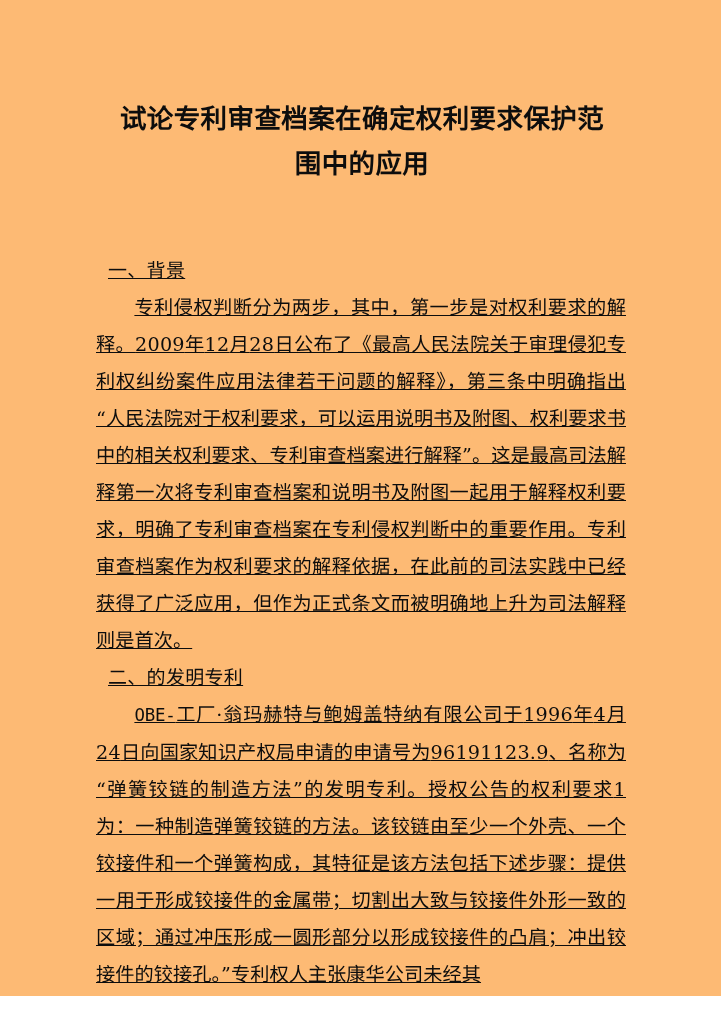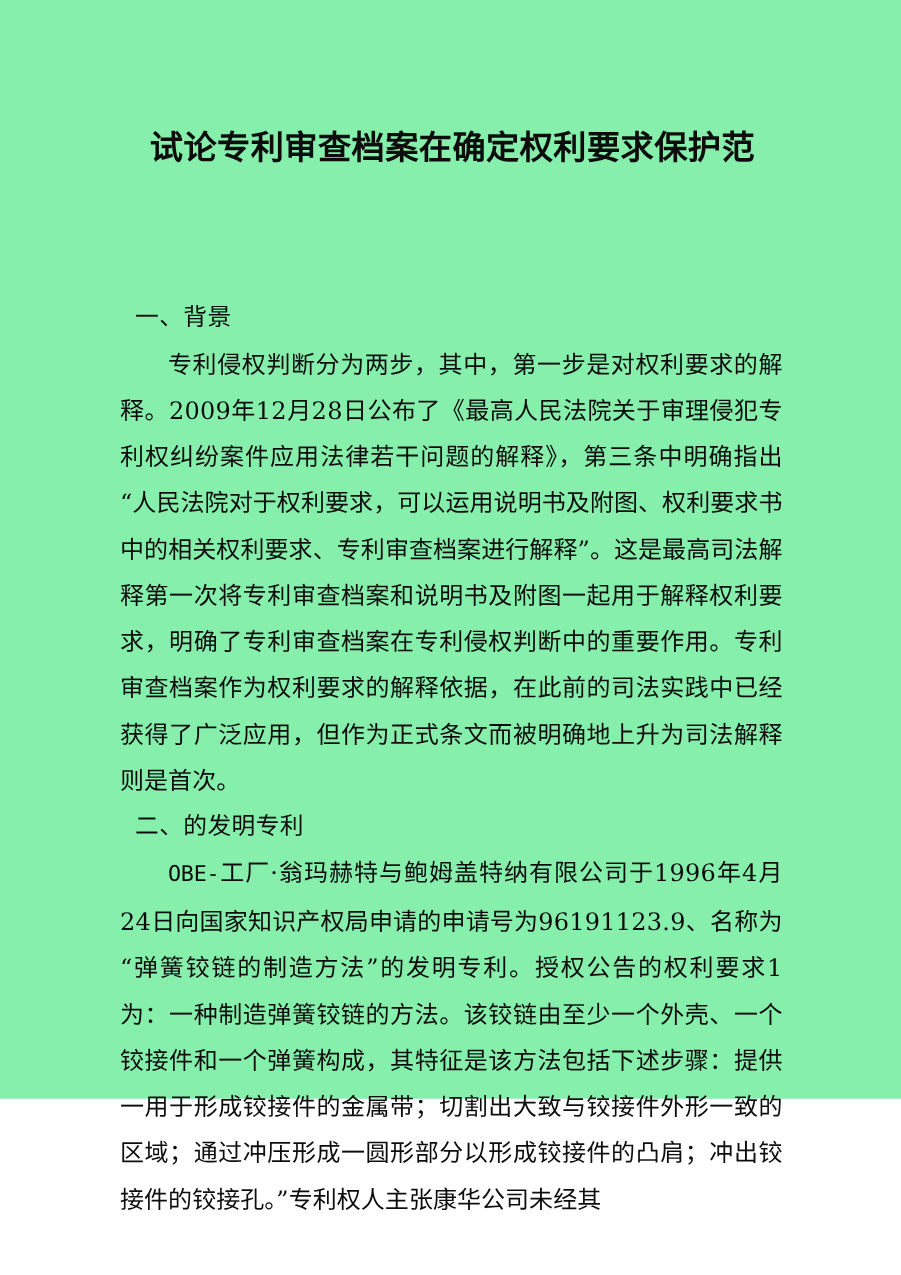--- a/index.html
+++ b/index.html
@@ -13,22 +13,22 @@
     height: 1020px;
     overflow: hidden;
     font-family: "DejaVu Serif", "Liberation Serif", serif;
     color: #0d0d0d;
     -webkit-font-smoothing: antialiased;
   }
 
   .page {
     position: relative;
     width: 721px;
-    height: 879px;
-    background: #86efac;
+    height: 996px;
+    background: #fdba74;
     box-sizing: border-box;
     padding-left: 16px;
   }
 
   
   .doc-title {
     position: absolute;
     left: 112px;
     top: 78px;
     width: 500px;
@@ -42,22 +42,23 @@
 
   .doc-title .title-line {
     display: block;
     white-space: nowrap;
   }
 
   
   .body-region {
     position: absolute;
     left: 96px;
-    top: 236px;
+    top: 252px;
     width: 530px;
+    text-decoration: underline;
   }
 
   .section-heading {
     font-size: 19px;
     line-height: 37px;
     text-indent: 12px;
     letter-spacing: 0.3px;
     white-space: nowrap;
     font-family: "DejaVu Serif", "Liberation Serif", serif;
   }
@@ -91,20 +92,21 @@
   
   .gap-0 { margin-top: 0; }
 </style>
 </head>
 <body>
 
 <div class="page">
 
   <h1 class="doc-title">
     <span class="title-line">试论专利审查档案在确定权利要求保护范</span>
+    <span class="title-line">围中的应用</span>
   </h1>
 
   <div class="body-region">
       <div class="section-heading">一、背景</div>
       <p class="para force-justify-mid gap-0" style="margin: 0px;"><span>专利侵权判断分为两步，其中，第一步是对权利要求的解释。</span><span class="lat">2009</span><span>年</span><span class="lat">12</span><span>月</span><span class="lat">28</span><span>日公布了《最高人民法院关于审理侵犯专利权纠纷案件应用法律若干问题的解释》，第三条中明确指出“人民法院对于权利要求，可以运用说明书及附图、权利要求书中的相关权利要求、专利审查档案进行解释”。这是最高司法解释第一次将专利审查档案和说明书及附图一起用于解释权利要求，明确了专利审查档案在专利侵权判断中的重要作用。专利审查档案作为权利要求的解释依据，在此前的司法实践中已经获得了广泛应用，但作为正式条文而被明确地上升为司法解释则是首次。</span></p>
       <div class="section-heading">二、的发明专利</div>
       <p class="para force-justify-mid gap-0" style="margin: 0px;"><span class="mono-lat">OBE-</span><span>工厂·翁玛赫特与鲍姆盖特纳有限公司于</span><span class="lat">1996</span><span>年</span><span class="lat">4</span><span>月</span><span class="lat">24</span><span>日向国家知识产权局申请的申请号为</span><span class="lat">96191123.9</span><span>、名称为“弹簧铰链的制造方法”的发明专利。授权公告的权利要求</span><span class="lat">1</span><span>为：一种制造弹簧铰链的方法。该铰链由至少一个外壳、一个铰接件和一个弹簧构成，其特征是该方法包括下述步骤：提供一用于形成铰接件的金属带；切割出大致与铰接件外形一致的区域；通过冲压形成一圆形部分以形成铰接件的凸肩；冲出铰接件的铰接孔。”专利权人主张康华公司未经其</span></p>
     </div>
 
 </div>

